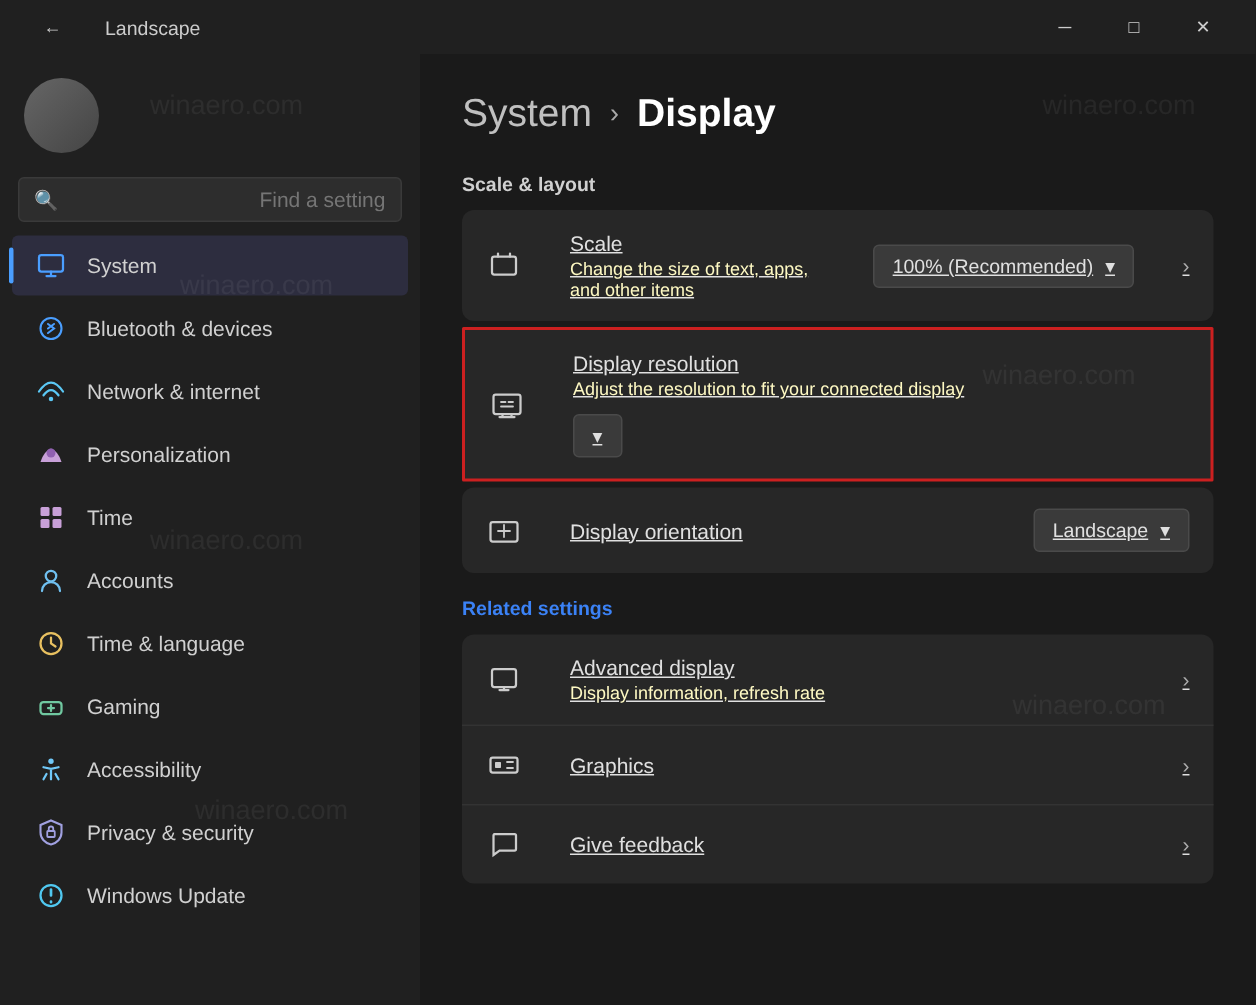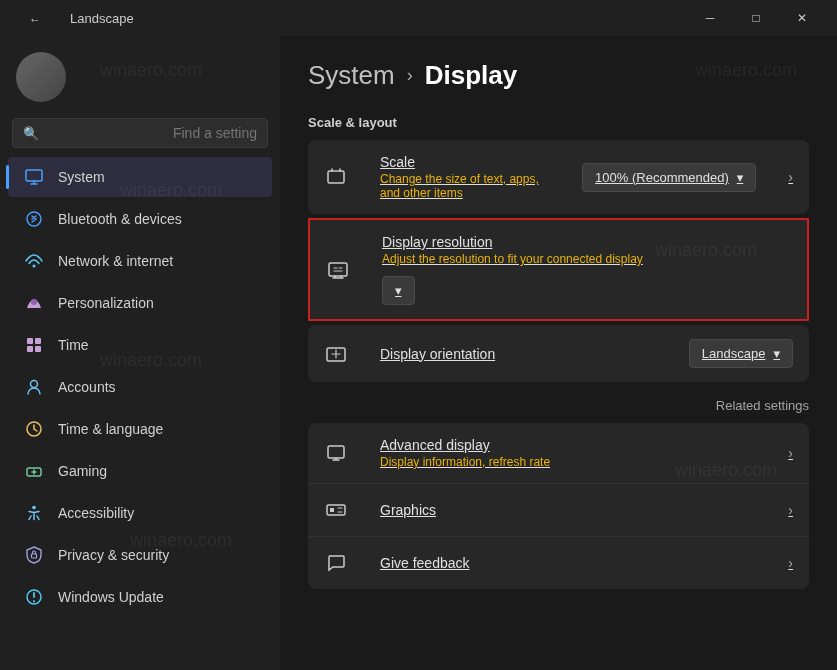--- a/index.html
+++ b/index.html
@@ -221,21 +221,21 @@
     .row-text {
       flex: 1;
     }
     .row-title {
       font-size: 14px;
       color: #e0e0e0;
       font-weight: 400;
     }
     .row-subtitle {
       font-size: 12px;
-      color: #eab308;
+      color: #fef9c3;
       margin-top: 2px;
     }
 
     .row-control {
       display: flex;
       align-items: center;
       gap: 6px;
     }
 
     .dropdown-btn {
@@ -261,24 +261,23 @@
       border: 2px solid #cc2020;
       border-radius: 1px;
       background: #272727;
       margin-bottom: 4px;
     }
 
     .section-gap { margin-bottom: 16px; }
 
     .related-title {
       font-size: 13px;
-      font-weight: 400;
-      color: #a3a3a3;
+      font-weight: 700;
+      color: #3b82f6;
       margin: 16px 0 10px 0;
-      text-align: right;
     }
   </style>
 </head>
 <body>
 
 <div class="titlebar">
   <div class="titlebar-left">
     <button class="titlebar-btn">←</button>
     <span class="titlebar-title">Landscape</span>
   </div>

